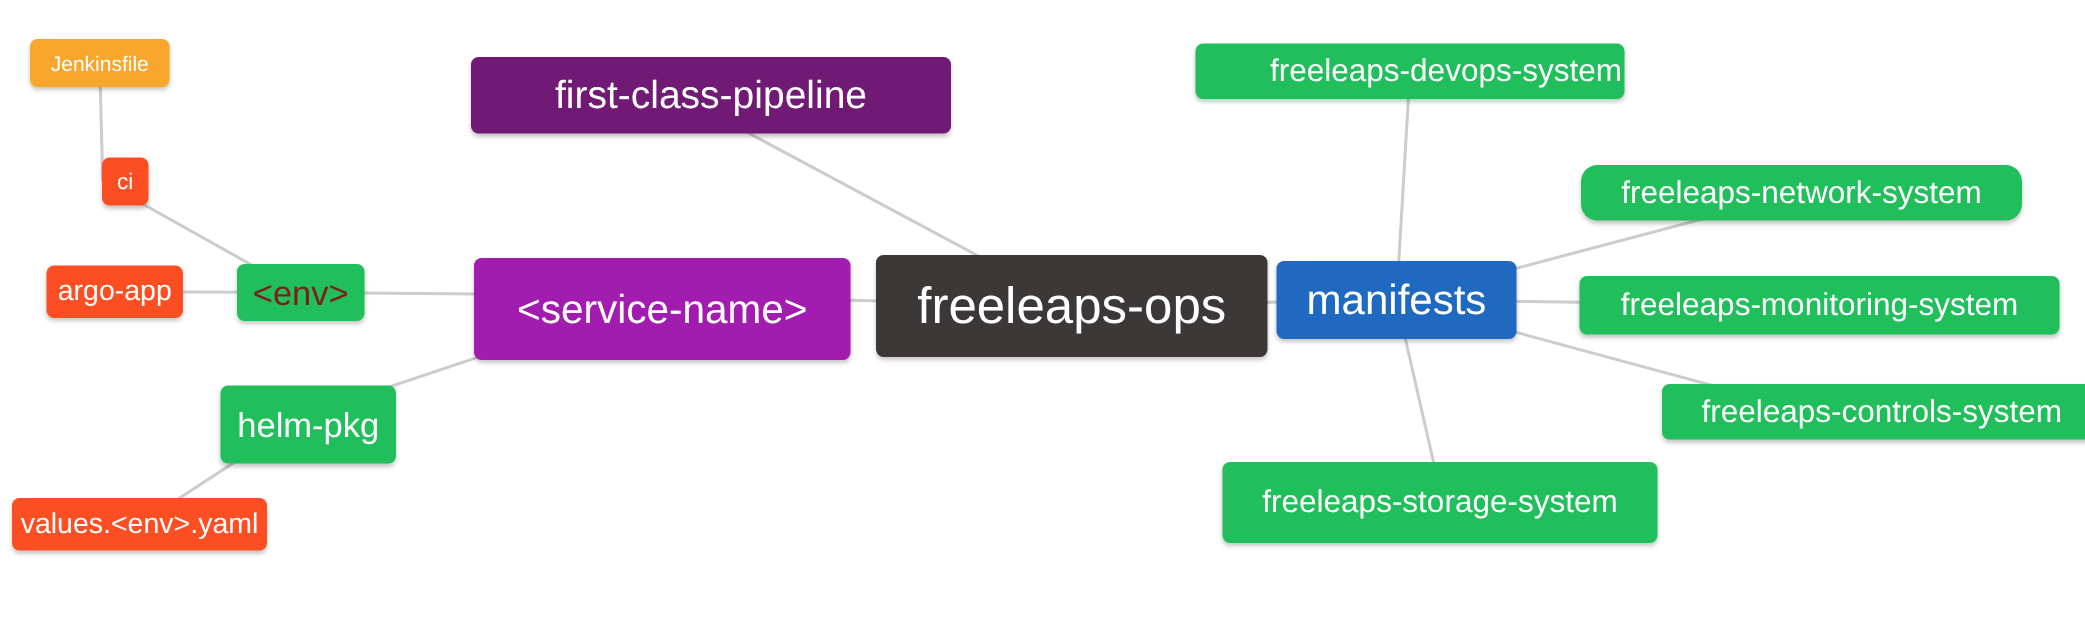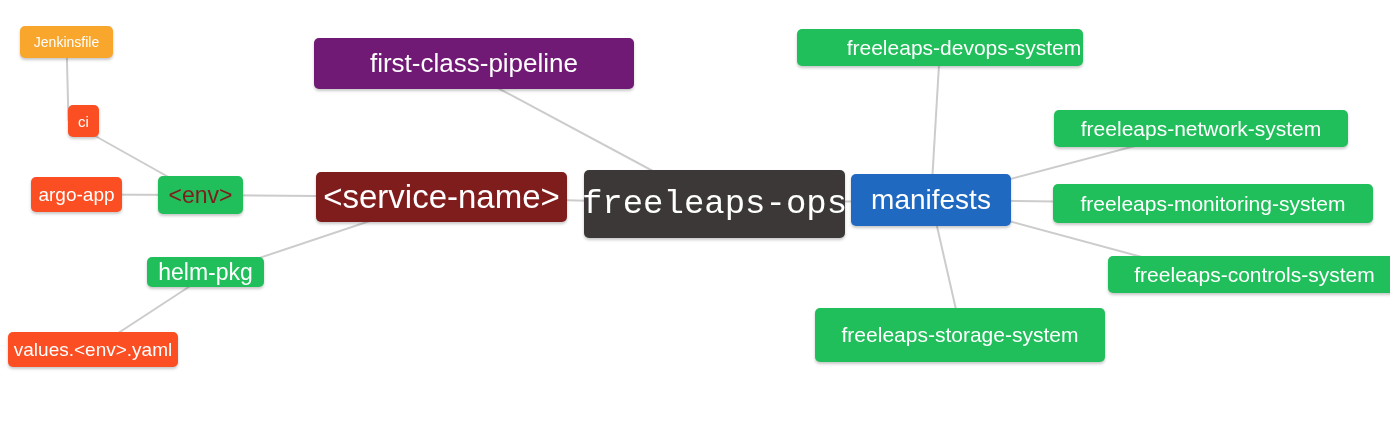--- a/index.html
+++ b/index.html
@@ -56,25 +56,25 @@
       <line x1="931" y1="200" x2="1201" y2="128.5" stroke="#cccccc" stroke-width="2"></line>
       <line x1="931" y1="200" x2="1213" y2="203.5" stroke="#cccccc" stroke-width="2"></line>
       <line x1="931" y1="200" x2="1206.5" y2="274.5" stroke="#cccccc" stroke-width="2"></line>
       <line x1="931" y1="200" x2="960" y2="327" stroke="#cccccc" stroke-width="2"></line>
     </svg>
   <div id="nodes-layer">
       <div class="node" style="left: 20px; top: 26px; width: 93px; height: 32px; font-size: 14px; background: rgb(249, 166, 45); color: rgb(255, 255, 255);">Jenkinsfile</div>
       <div class="node" style="left: 68px; top: 105px; width: 31px; height: 32px; font-size: 15px; background: rgb(251, 78, 34); color: rgb(255, 255, 255);">ci</div>
       <div class="node" style="left: 31px; top: 177px; width: 91px; height: 35px; font-size: 19px; background: rgb(251, 78, 34); color: rgb(255, 255, 255);">argo-app</div>
       <div class="node" style="left: 158px; top: 176px; width: 85px; height: 38px; font-size: 23px; background: rgb(33, 191, 91); color: #7f1d1d;">&lt;env&gt;</div>
-      <div class="node" style="left: 147px; top: 257px; width: 117px; height: 30px; font-size: 23px; background: rgb(33, 191, 91); color: rgb(255, 255, 255);">helm-pkg</div>
+      <div class="node" style="left: 147px; top: 257px; width: 117px; height: 52px; font-size: 23px; background: rgb(33, 191, 91); color: rgb(255, 255, 255);">helm-pkg</div>
       <div class="node" style="left: 8px; top: 332px; width: 170px; height: 35px; font-size: 19px; background: rgb(251, 78, 34); color: rgb(255, 255, 255);">values.&lt;env&gt;.yaml</div>
       <div class="node" style="left: 314px; top: 38px; width: 320px; height: 51px; font-size: 26px; background: #701a75; color: rgb(255, 255, 255);">first-class-pipeline</div>
-      <div class="node" style="left: 316px; top: 172px; width: 251px; height: 50px; font-size: 33px; background: #7f1d1d; color: rgb(255, 255, 255);">&lt;service-name&gt;</div>
-      <div class="node" style="left: 584px; top: 170px; width: 261px; height: 68px; font-size: 34px; background: rgb(60, 56, 56); color: rgb(255, 255, 255); font-family: Liberation Mono, monospace;">freeleaps-ops</div>
+      <div class="node" style="left: 316px; top: 172px; width: 251px; height: 68px; font-size: 27px; background: #a21caf; color: rgb(255, 255, 255);">&lt;service-name&gt;</div>
+      <div class="node" style="left: 584px; top: 170px; width: 261px; height: 68px; font-size: 34px; background: rgb(60, 56, 56); color: rgb(255, 255, 255);">freeleaps-ops</div>
       <div class="node" style="left: 851px; top: 174px; width: 160px; height: 52px; font-size: 28px; background: rgb(32, 105, 192); color: rgb(255, 255, 255);">manifests</div>
       <div class="node" style="left: 797px; top: 29px; width: 286px; height: 37px; font-size: 21px; background: rgb(33, 191, 91); color: rgb(255, 255, 255); padding-left: 48px;">freeleaps-devops-system</div>
-      <div class="node" style="left: 1054px; top: 110px; width: 294px; height: 37px; font-size: 21px; background: rgb(33, 191, 91); color: rgb(255, 255, 255);">freeleaps-network-system</div>
+      <div class="node" style="left: 1054px; top: 110px; width: 294px; height: 37px; font-size: 21px; background: rgb(33, 191, 91); color: rgb(255, 255, 255); border-radius: 11px;">freeleaps-network-system</div>
       <div class="node" style="left: 1053px; top: 184px; width: 320px; height: 39px; font-size: 21px; background: rgb(33, 191, 91); color: rgb(255, 255, 255);">freeleaps-monitoring-system</div>
       <div class="node" style="left: 1060px; top: 256px; width: 293px; height: 37px; font-size: 21px; background: rgb(33, 191, 91); color: rgb(255, 255, 255); margin-left: 48px;">freeleaps-controls-system</div>
       <div class="node" style="left: 815px; top: 308px; width: 290px; height: 54px; font-size: 21px; background: rgb(33, 191, 91); color: rgb(255, 255, 255);">freeleaps-storage-system</div>
     </div>
 </div>
 
 </body></html>

